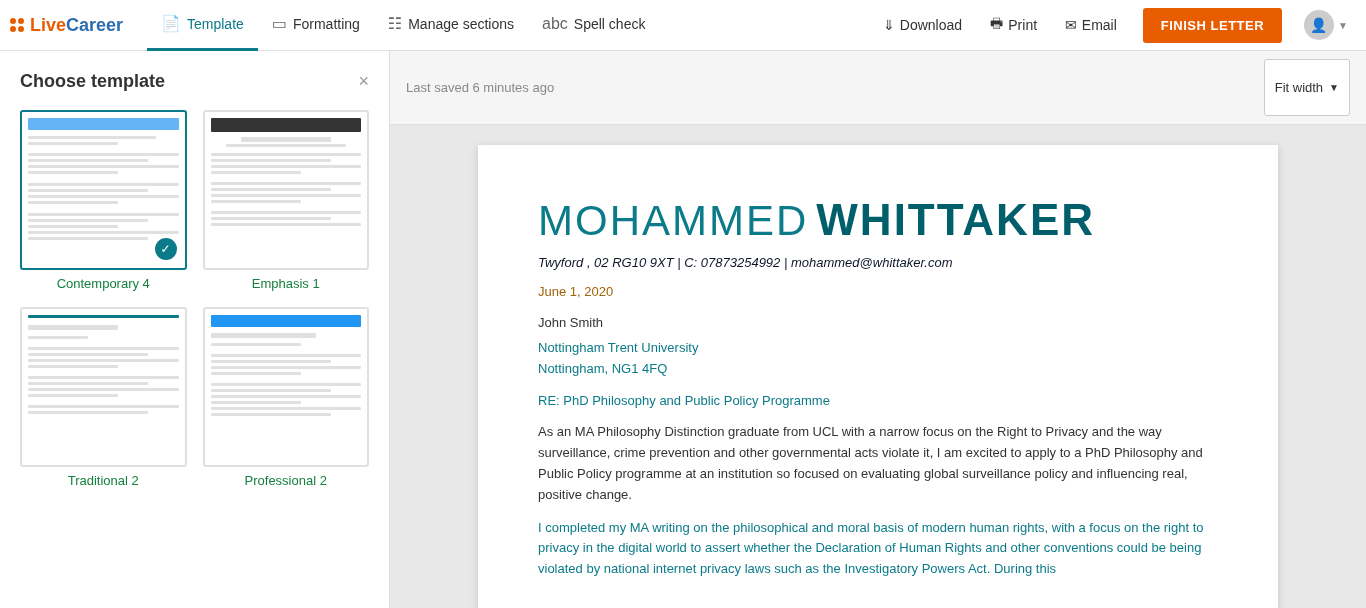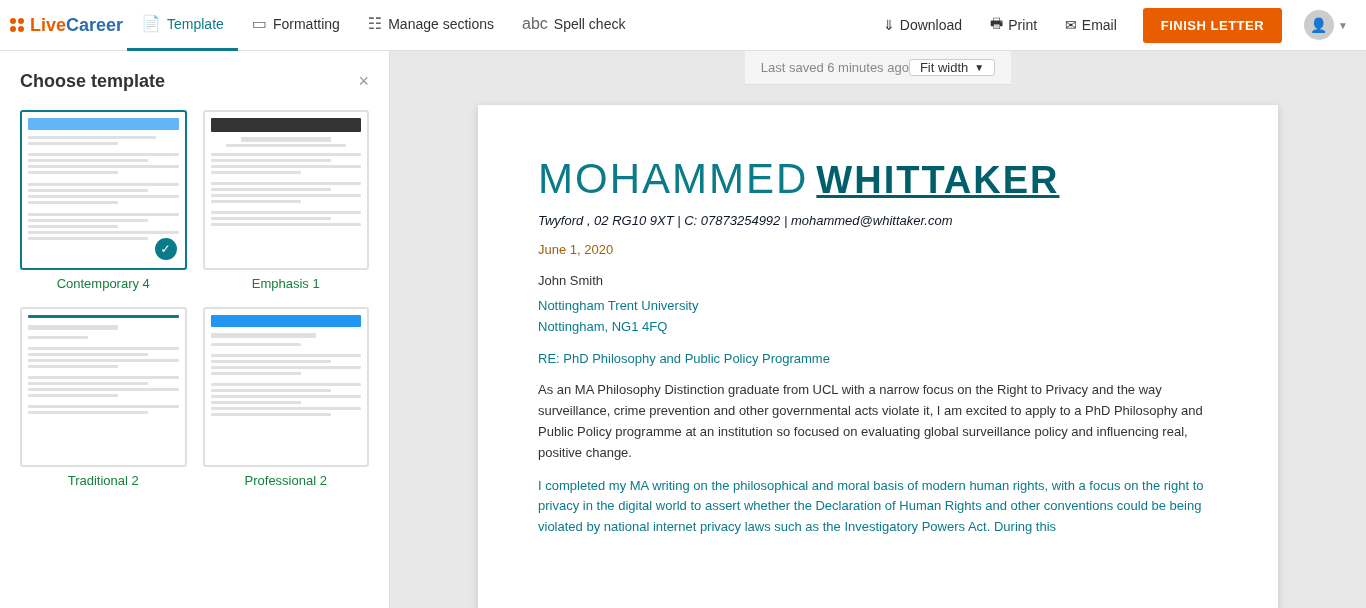--- a/index.html
+++ b/index.html
@@ -13,21 +13,21 @@
       height: 51px;
       border-bottom: 1px solid #e0e0e0;
       padding: 0 10px;
       position: fixed;
       top: 0; left: 0; right: 0;
       z-index: 100;
     }
     .navbar-logo {
       display: flex;
       align-items: center;
-      margin-right: 4px;
+      margin-right: 24px;
     }
     .logo-dots {
       display: grid;
       grid-template-columns: 1fr 1fr;
       gap: 2px;
       margin-right: 6px;
     }
     .logo-dot {
       width: 6px; height: 6px;
       border-radius: 50%;
@@ -201,41 +201,40 @@
     .thumb-line.short { width: 60%; }
     .thumb-line.medium { width: 80%; }
 
     
     .content-area {
       flex: 1;
       background: #e8e8e8;
       overflow-y: auto;
       display: flex;
       flex-direction: column;
-      align-items: center;
     }
     .content-toolbar {
       display: flex;
       align-items: center;
       justify-content: space-between;
       padding: 8px 16px;
       background: #f5f5f5;
       border-bottom: 1px solid #ddd;
     }
     .last-saved {
       font-size: 13px;
       color: #888;
     }
     .fit-width-dropdown {
       display: flex;
       align-items: center;
       gap: 6px;
       border: 1px solid #ccc;
       border-radius: 3px;
-      padding: 0 10px;
+      padding: 20px 10px;
       background: #fff;
       cursor: pointer;
       font-size: 13px;
       color: #333;
     }
 
     
     .doc-wrapper {
       flex: 1;
       display: flex;
@@ -255,25 +254,24 @@
       gap: 8px;
       margin-bottom: 10px;
     }
     .doc-firstname {
       font-size: 42px;
       font-weight: 300;
       color: #0b7b8a;
       letter-spacing: 2px;
     }
     .doc-lastname {
-      font-size: 38px;
+      font-size: 44px;
       font-weight: 900;
       color: #005f6b;
       letter-spacing: 2px;
-      text-decoration: underline;
     }
     .doc-contact {
       font-size: 13px;
       color: #0f172a;
       margin-bottom: 14px;
       font-style: italic;
     }
     .doc-date {
       font-size: 13px;
       color: #a16207;

